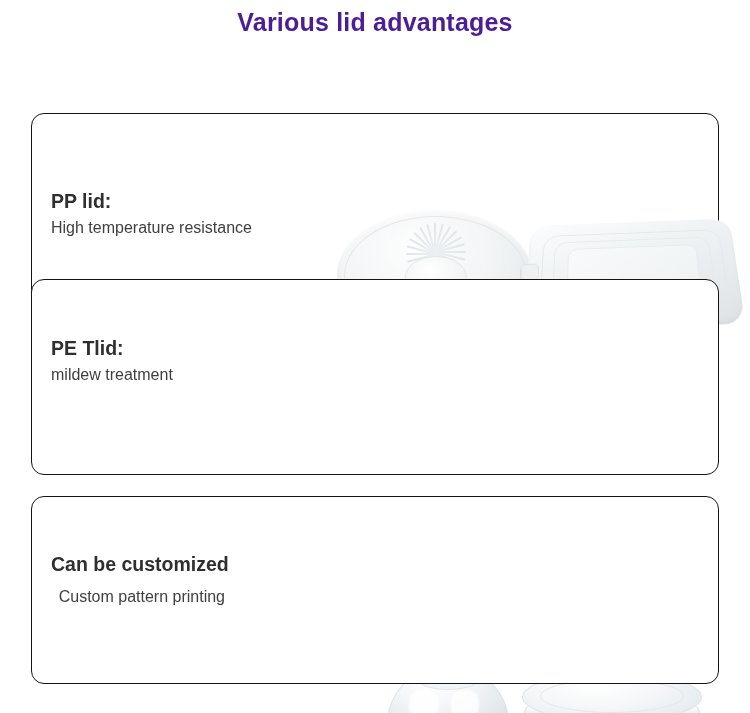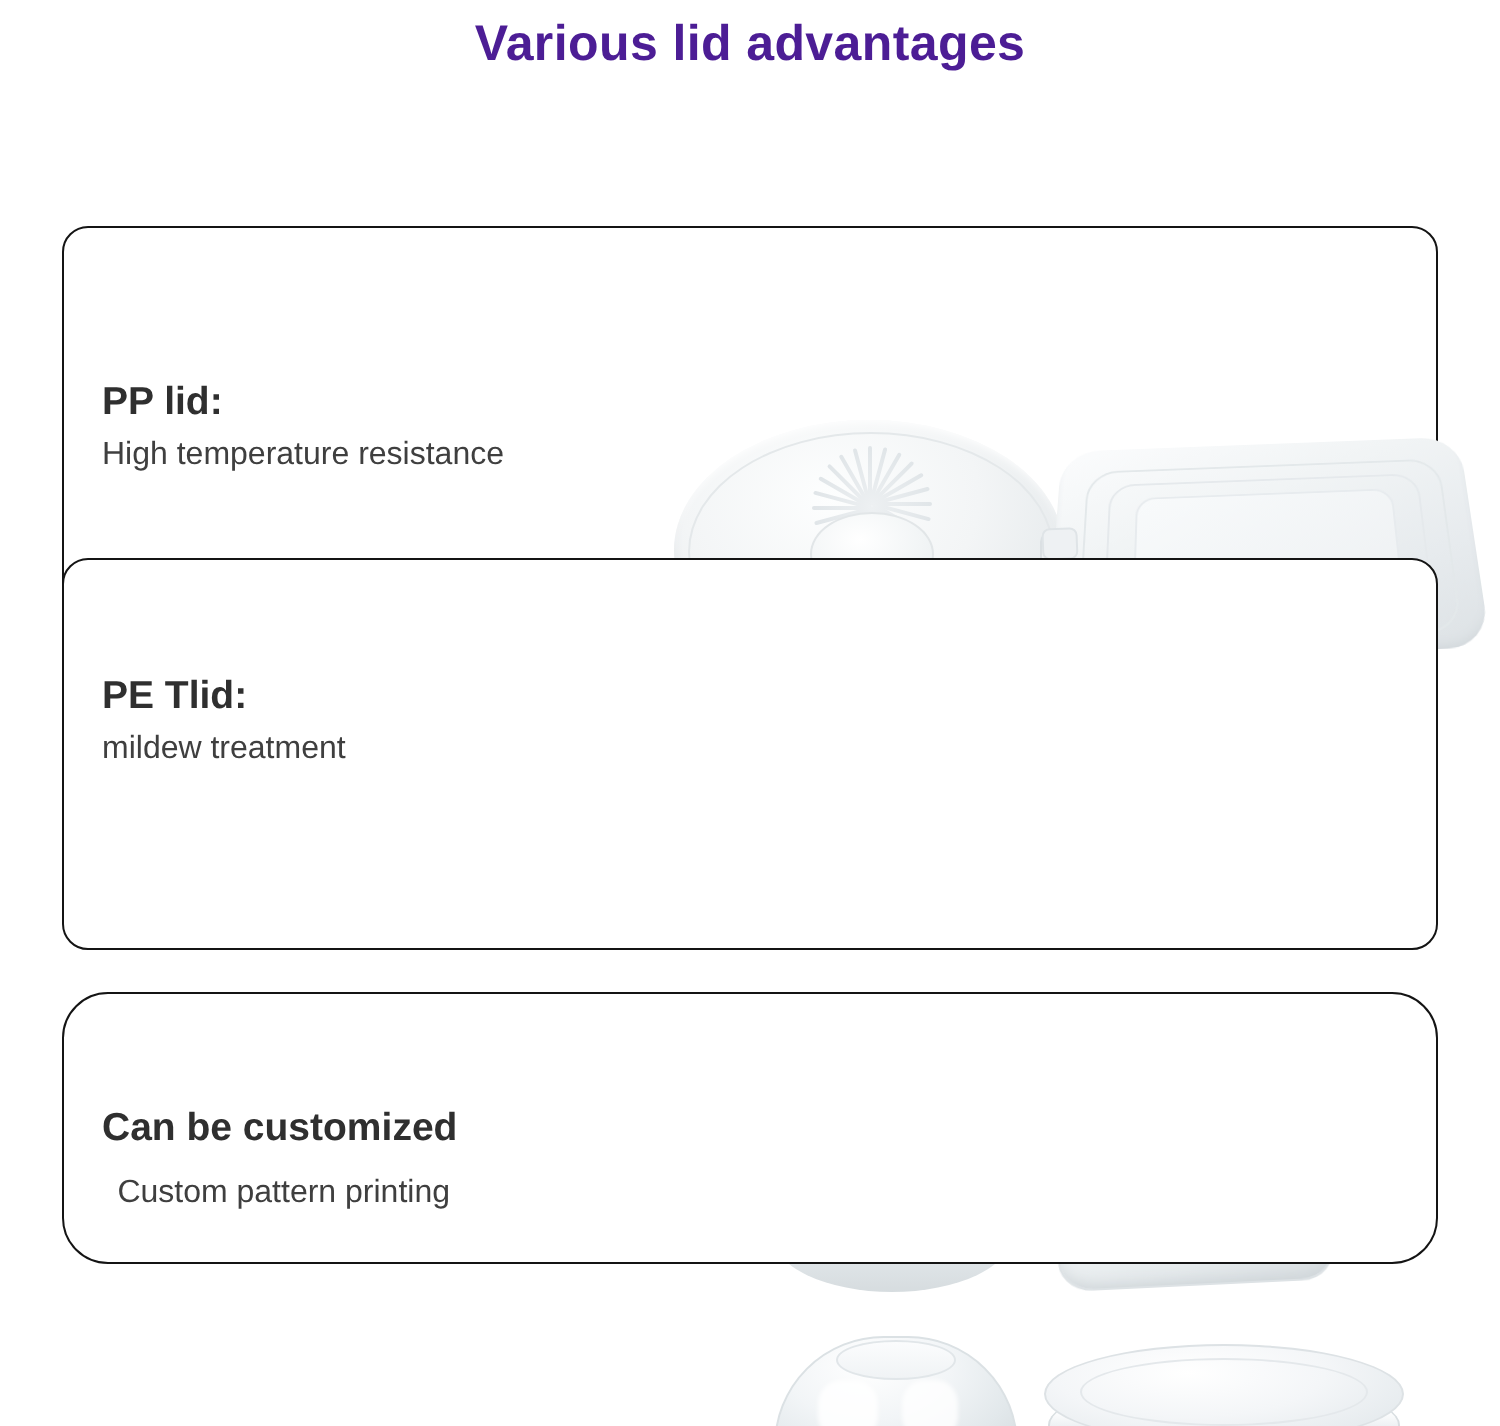--- a/index.html
+++ b/index.html
@@ -15,21 +15,21 @@
     font-size:25px;font-weight:bold;color:#4c1d95;letter-spacing:.2px;
   }
 
   .panel{
     position:absolute;left:31px;width:688px;
     border:1.6px solid #141414;border-radius:13px;background:#fff;
     box-sizing:border-box;
   }
   #panel-1{top:74px;height:194px;margin-top:39px;}
   #panel-2{top:279px;height:196px;text-decoration:underline;}
-  #panel-3{top:496px;height:136px;border-radius:23px;}
+  #panel-3{top:496px;height:188px;}
 
   .panel-text{position:absolute;left:19px;}
   .panel-head{font-size:19.5px;font-weight:bold;color:#2f2f2f;line-height:1.18;}
   .panel-sub{font-size:16px;color:#3f3f3f;line-height:1.45;margin-top:3px;}
   .panel-sub.indent{padding-left:4px;text-align:center;}
 
   .art{position:absolute;top:0;left:0;width:100%;height:100%;pointer-events:none;}
 
   
   .lid{position:absolute;}

